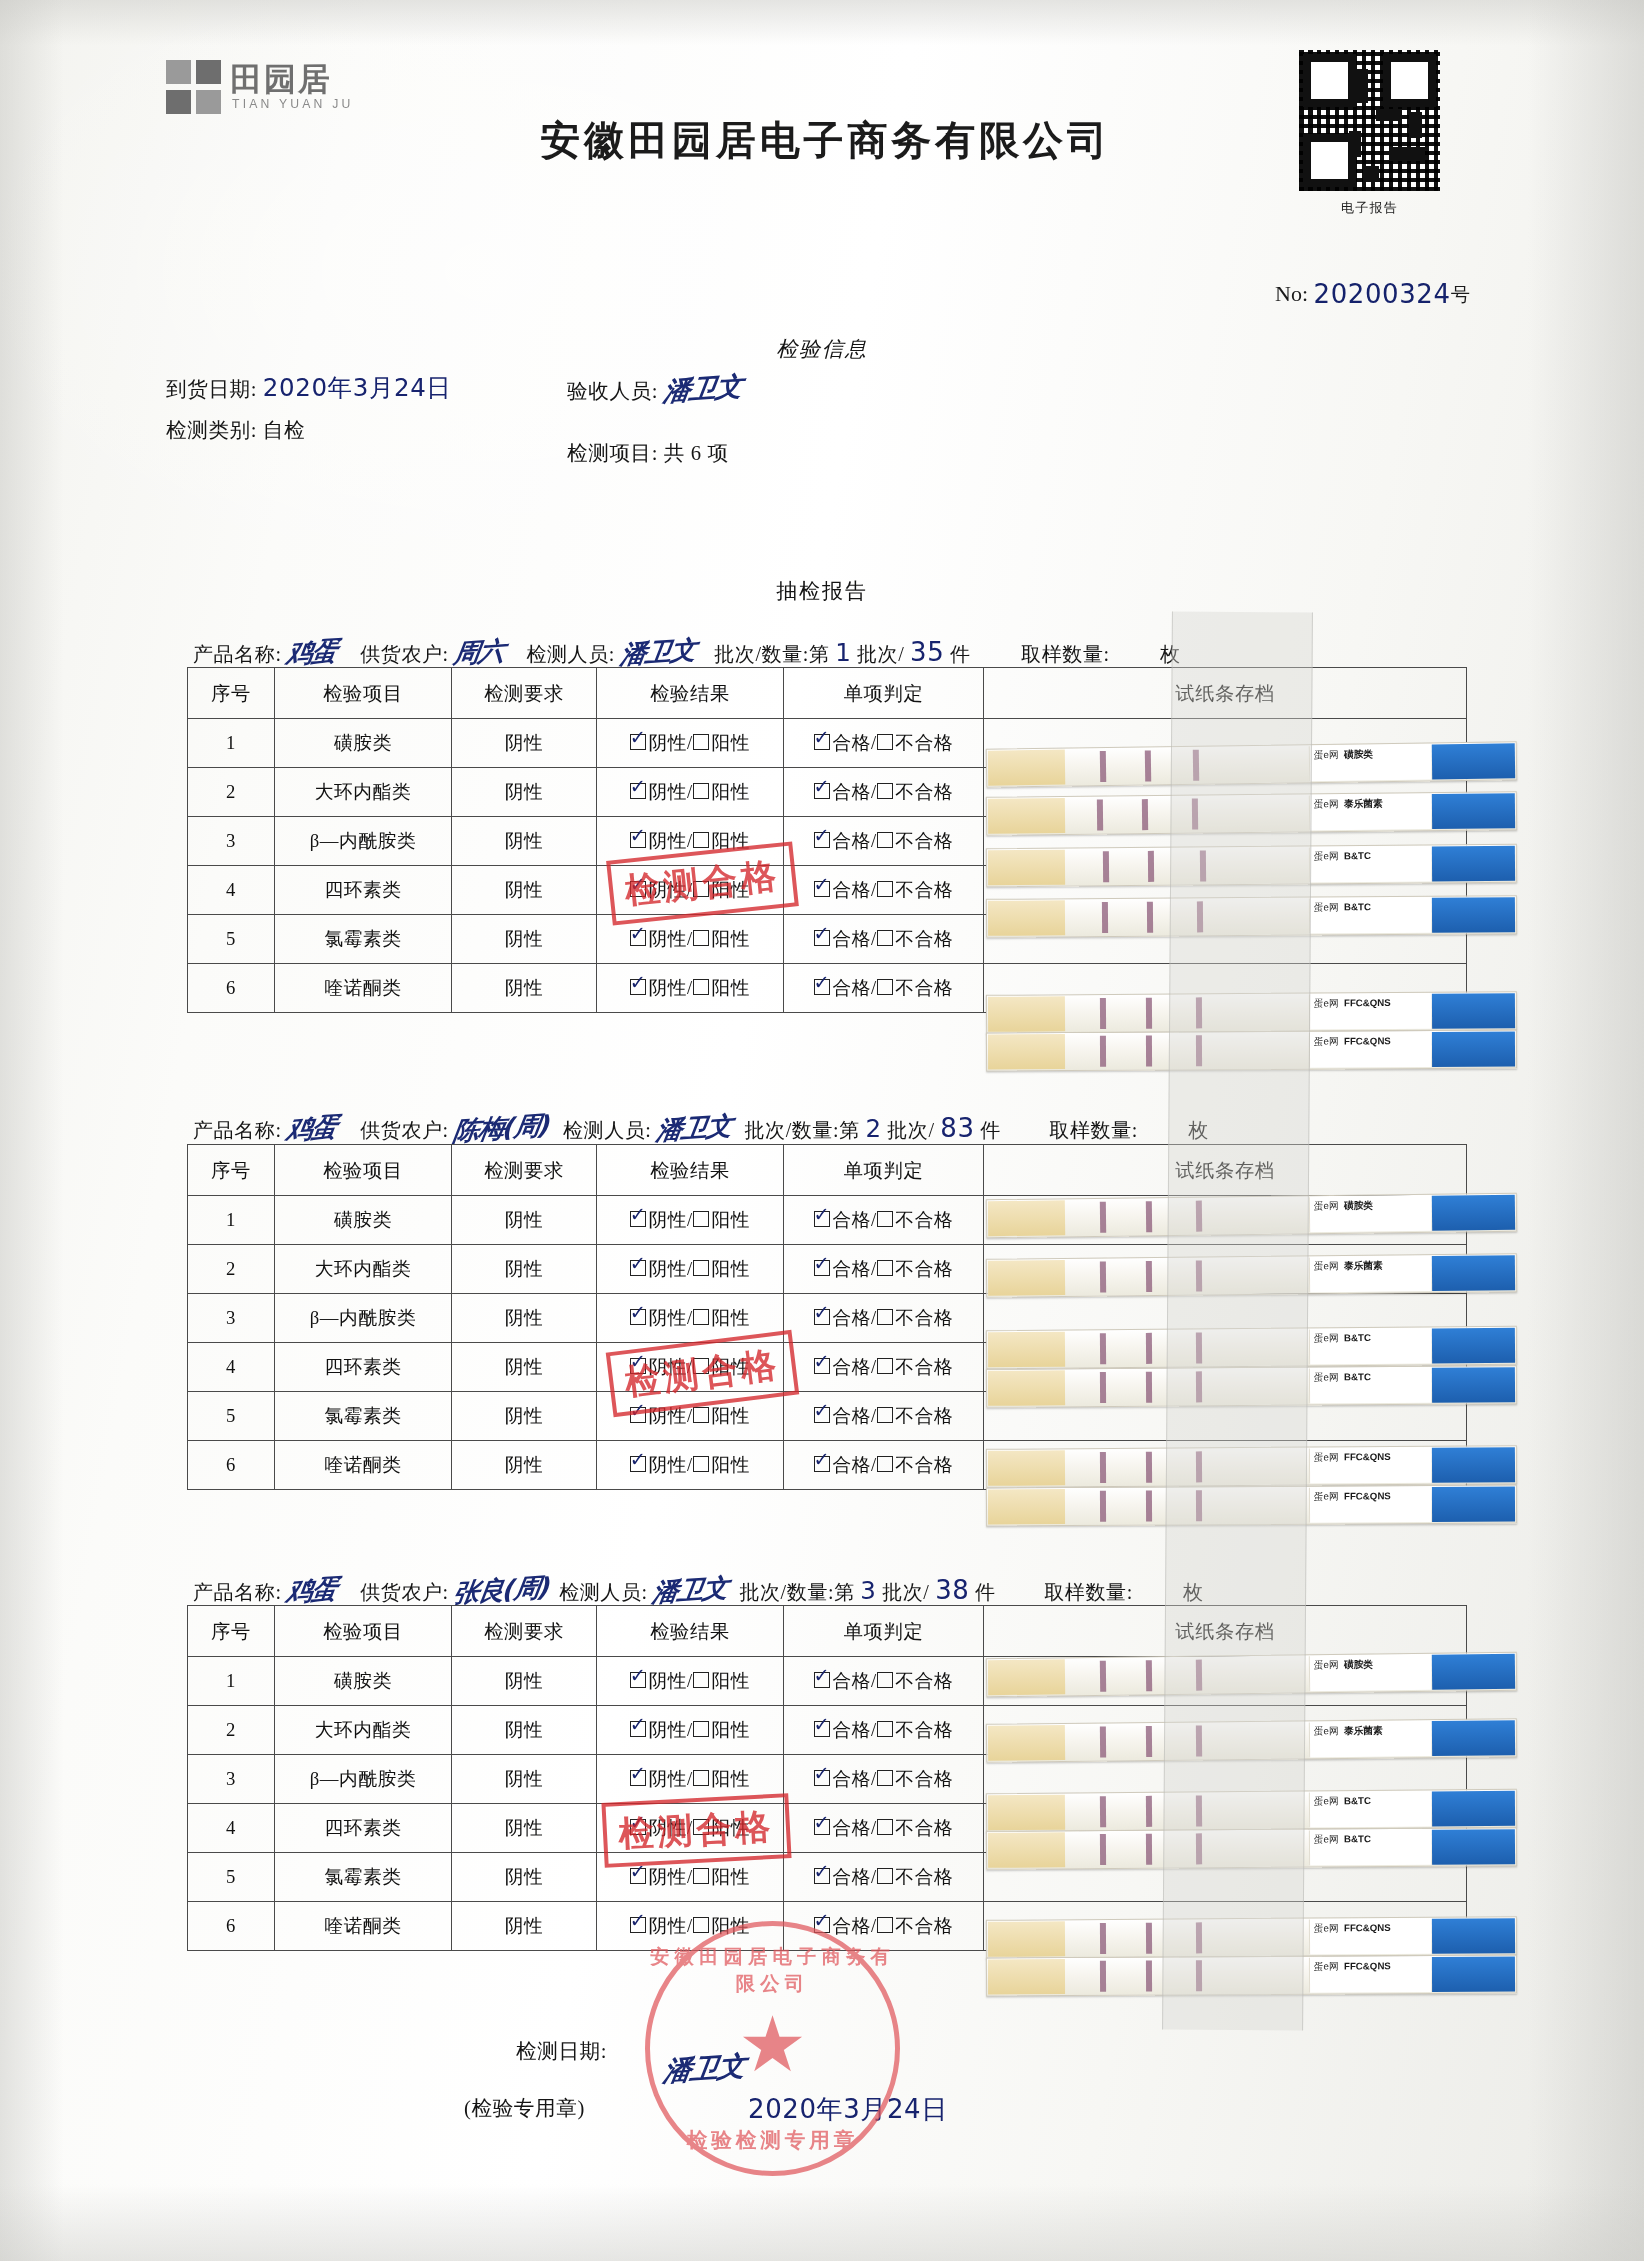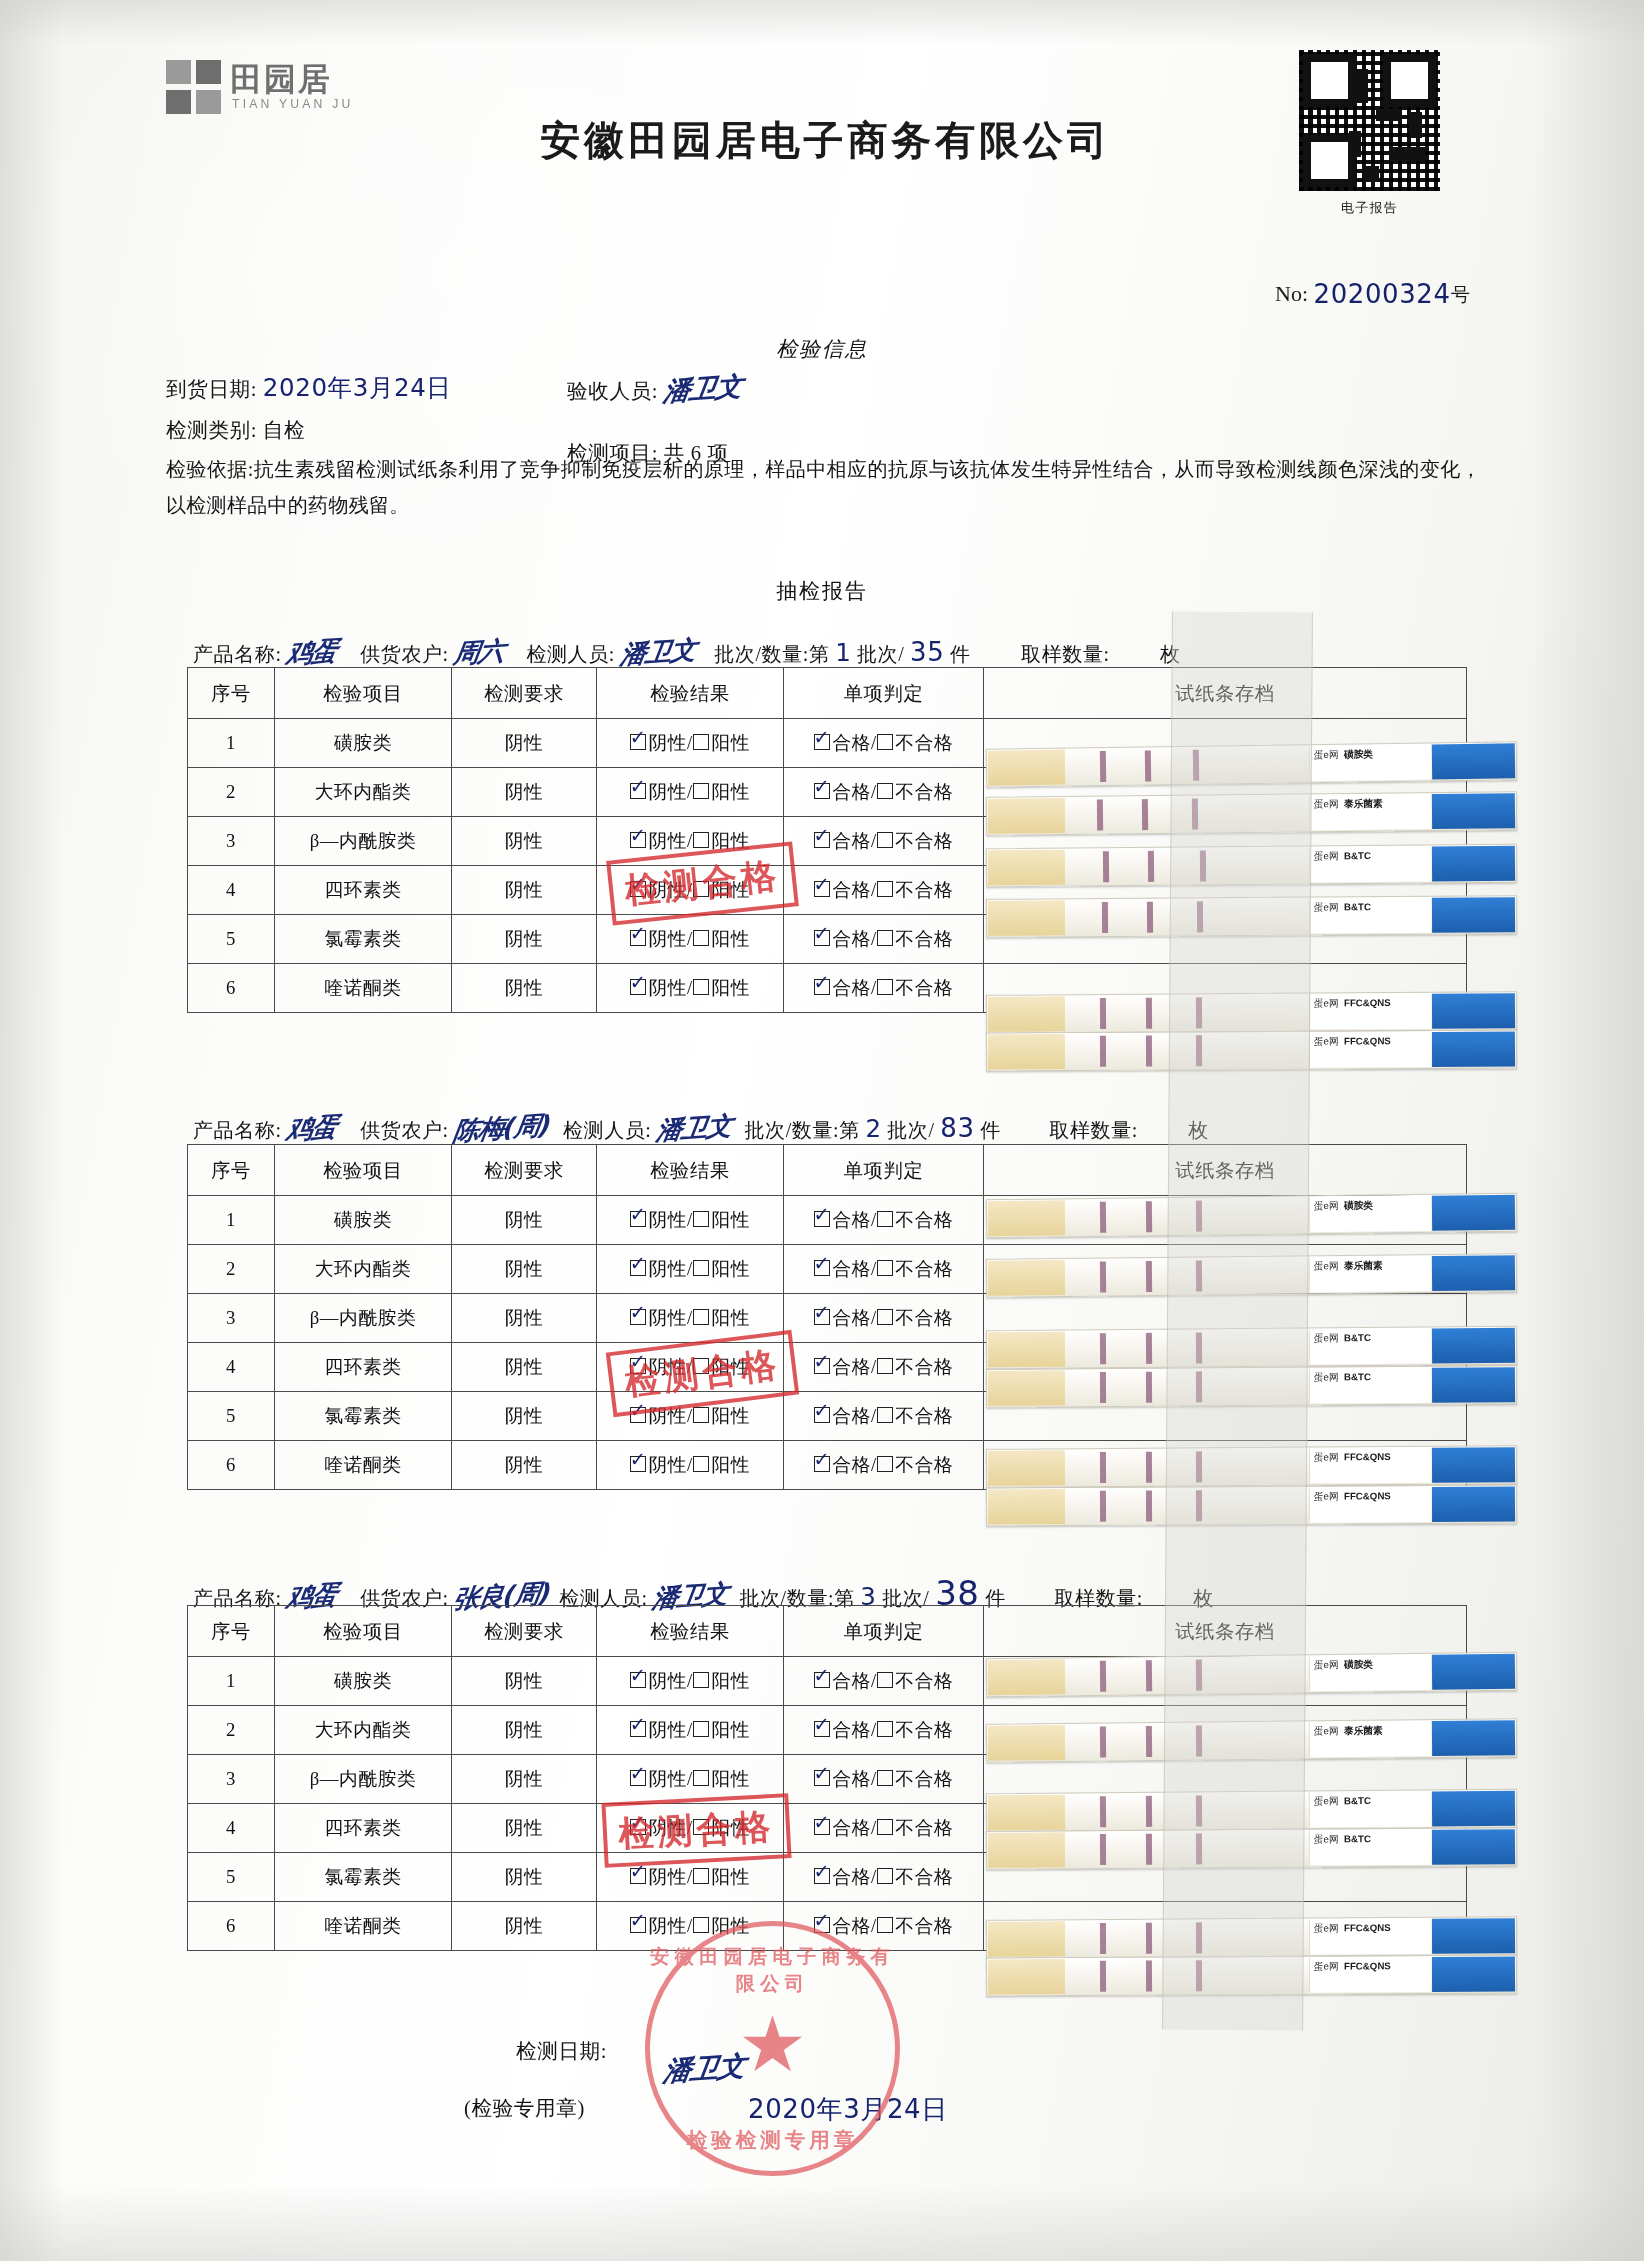--- a/index.html
+++ b/index.html
@@ -454,23 +454,20 @@
     </div>
     <div class="info-row" style="left:166px; top:416px;">
       <span>检测类别:</span>
       <span>自检</span>
     </div>
     <div class="info-row" style="left:567px; top:439px;">
       <span>检测项目:</span>
       <span>共 6 项</span>
     </div>
 
-    <div class="basis">
-      <span>检验依据:</span><span>抗生素残留检测试纸条利用了竞争抑制免疫层析的原理，样品中相应的抗原与该抗体发生特异性结合，从而导致检测线颜色深浅的变化，以检测样品中的药物残留。</span>
-    </div>
 
     <div class="sec-head" style="top:577px;">抽检报告</div>
 
     <div class="prod-line" style="left:193px; top:635px;">
       <span class="seg">产品名称:</span>
       <span class="sig" style="font-size:26px;">鸡蛋</span>
       <span class="seg" style="margin-left:18px;">供货农户:</span>
       <span class="sig" style="font-size:26px;">周六</span>
       <span class="seg" style="margin-left:17px;">检测人员:</span>
       <span class="sig" style="font-size:26px;">潘卫文</span>
@@ -752,21 +749,21 @@
     <div class="prod-line" style="left:193px; top:1573px;">
       <span class="seg">产品名称:</span>
       <span class="sig" style="font-size:26px;">鸡蛋</span>
       <span class="seg" style="margin-left:18px;">供货农户:</span>
       <span class="sig" style="font-size:26px;">张良(周)</span>
       <span class="seg" style="margin-left:3.9px;">检测人员:</span>
       <span class="sig" style="font-size:26px;">潘卫文</span>
       <span class="seg" style="margin-left:6.4px;">批次/数量:第</span>
       <span class="hand" style="font-size:24.5px;">3</span>
       <span class="seg">批次/</span>
-      <span class="hand" style="font-size:34px;">38</span>
+      <span class="hand" style="font-size:26px;">38</span>
       <span class="seg">件</span>
       <span class="seg" style="margin-left:43px;">取样数量:</span>
       <span class="u"></span>
       <span class="seg">枚</span>
     </div>
 
     <table class="grid" style="left:187px; top:1605px; width:1280px;">
       <colgroup>
         <col style="width:87px">
           <col style="width:177px">

